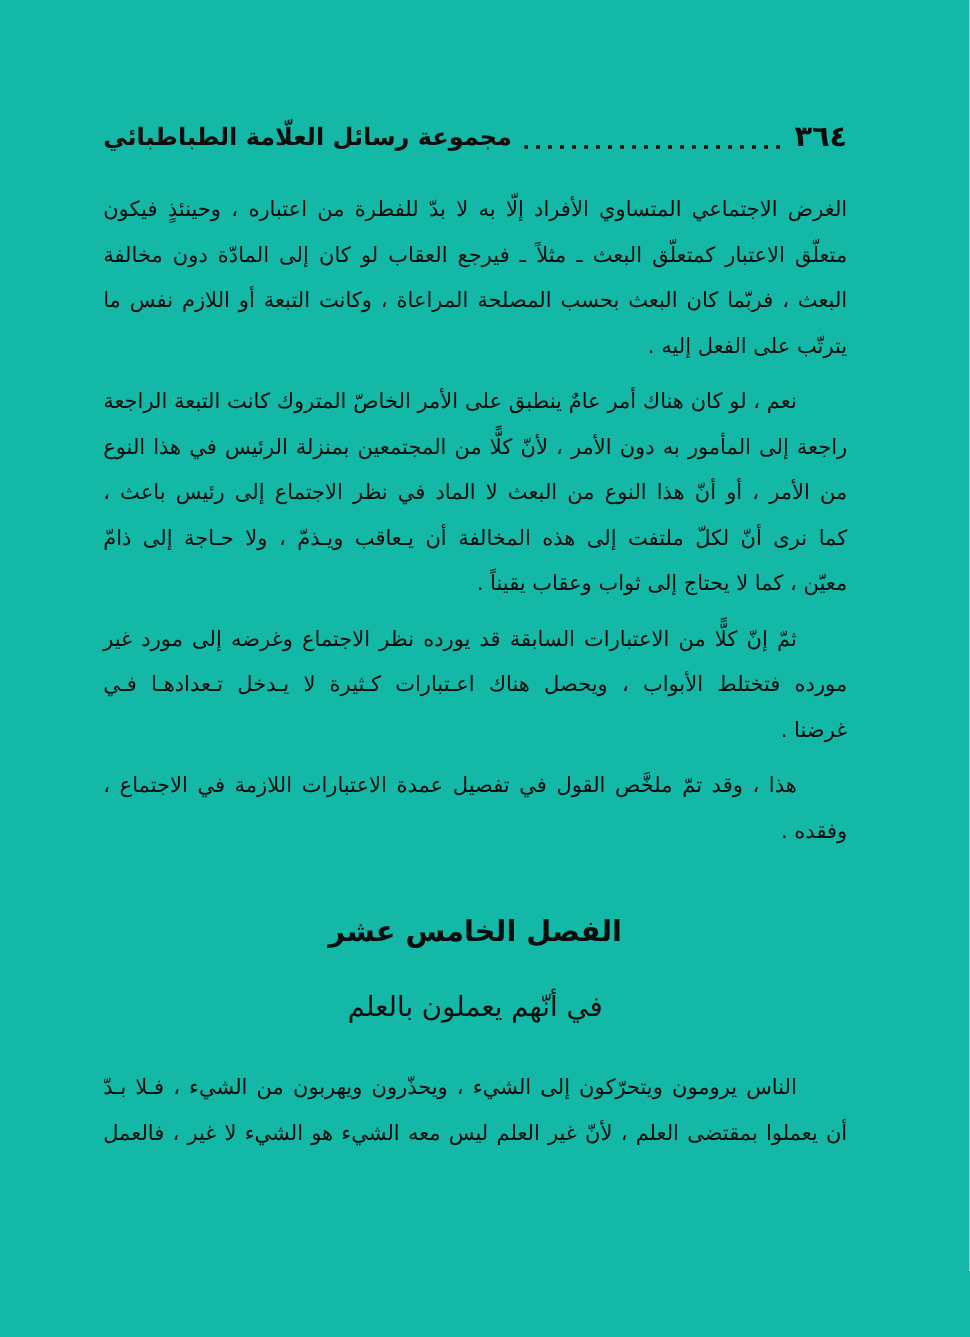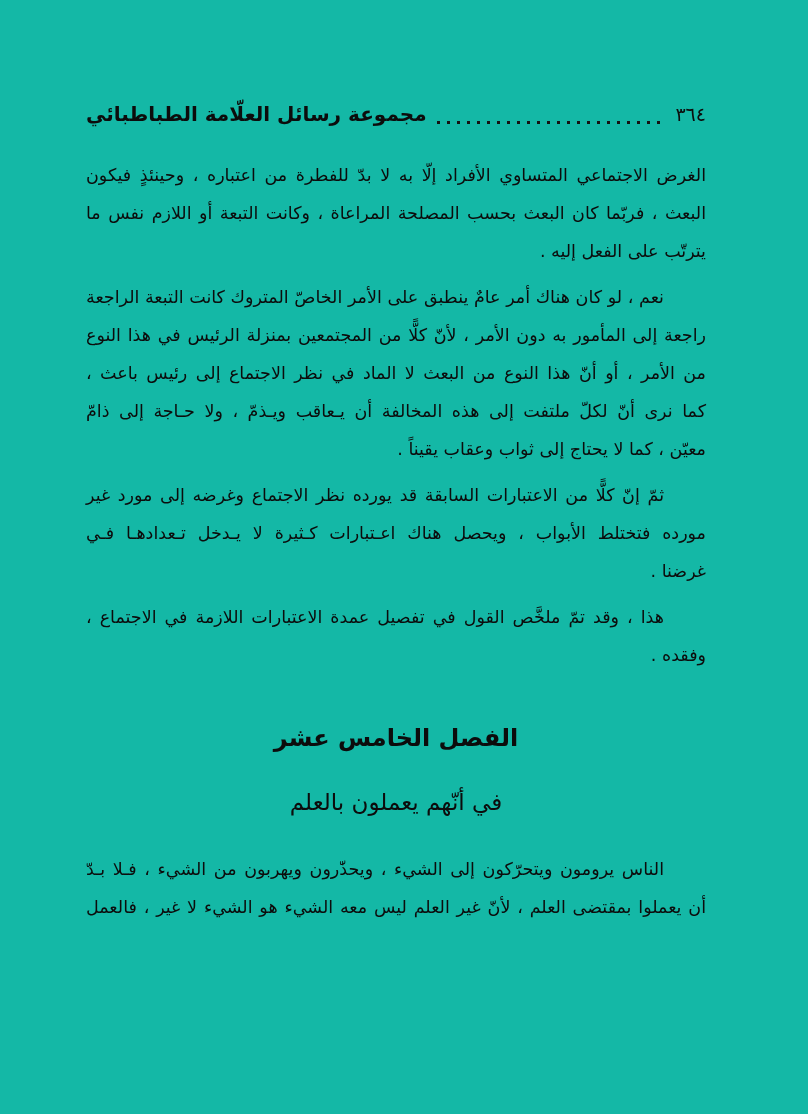--- a/index.html
+++ b/index.html
@@ -15,21 +15,21 @@
   }
   .running-title {
     direction:rtl; unicode-bidi:embed; white-space:nowrap;
     font-size:20px; font-weight:bold; line-height:40px;
   }
   .leader {
     flex:1; height:3px; margin:0 10px 10px 10px;
     background:repeating-linear-gradient(to right, #141414 0 3px, transparent 3px 10px);
   }
   .page-number {
-    font-size:19px; font-weight:normal; line-height:40px; white-space:nowrap;
+    font-size:24px; font-weight:bold; line-height:40px; white-space:nowrap;
   }
   
   .content {
     position:absolute; top:156px; left:86px; width:620px;
     direction:rtl; unicode-bidi:embed;
     font-size:17.5px; line-height:38px; letter-spacing:0;
   }
   .para { margin:0 0 8px 0; }
   .line { text-align:justify; text-align-last:justify; }
   .line.open { padding-right:42px; }
@@ -52,20 +52,21 @@
   <div class="header">
     <span class="running-title">مجموعة رسائل العلّامة الطباطبائي</span>
     <span class="leader"></span>
     <span class="page-number">٣٦٤</span>
   </div>
 
   <div class="content">
 
     <div class="para">
       <div class="line">الغرض الاجتماعي المتساوي الأفراد إلّا به لا بدّ للفطرة من اعتباره ، وحينئذٍ فيكون</div>
+      <div class="line">متعلّق الاعتبار كمتعلّق البعث ـ مثلاً ـ فيرجع العقاب لو كان إلى المادّة دون مخالفة</div>
       <div class="line">البعث ، فربّما كان البعث بحسب المصلحة المراعاة ، وكانت التبعة أو اللازم نفس ما</div>
       <div class="line end">يترتّب على الفعل إليه .</div>
     </div>
 
     <div class="para">
       <div class="line open">نعم ، لو كان هناك أمر عامٌ ينطبق على الأمر الخاصّ المتروك كانت التبعة الراجعة</div>
       <div class="line">راجعة إلى المأمور به دون الأمر ، لأنّ كلًّا من المجتمعين بمنزلة الرئيس في هذا النوع</div>
       <div class="line">من الأمر ، أو أنّ هذا النوع من البعث لا الماد في نظر الاجتماع إلى رئيس باعث ،</div>
       <div class="line">كما نرى أنّ لكلّ ملتفت إلى هذه المخالفة أن يـعاقب ويـذمّ ، ولا حـاجة إلى ذامّ</div>
       <div class="line end">معيّن ، كما لا يحتاج إلى ثواب وعقاب يقيناً .</div>

